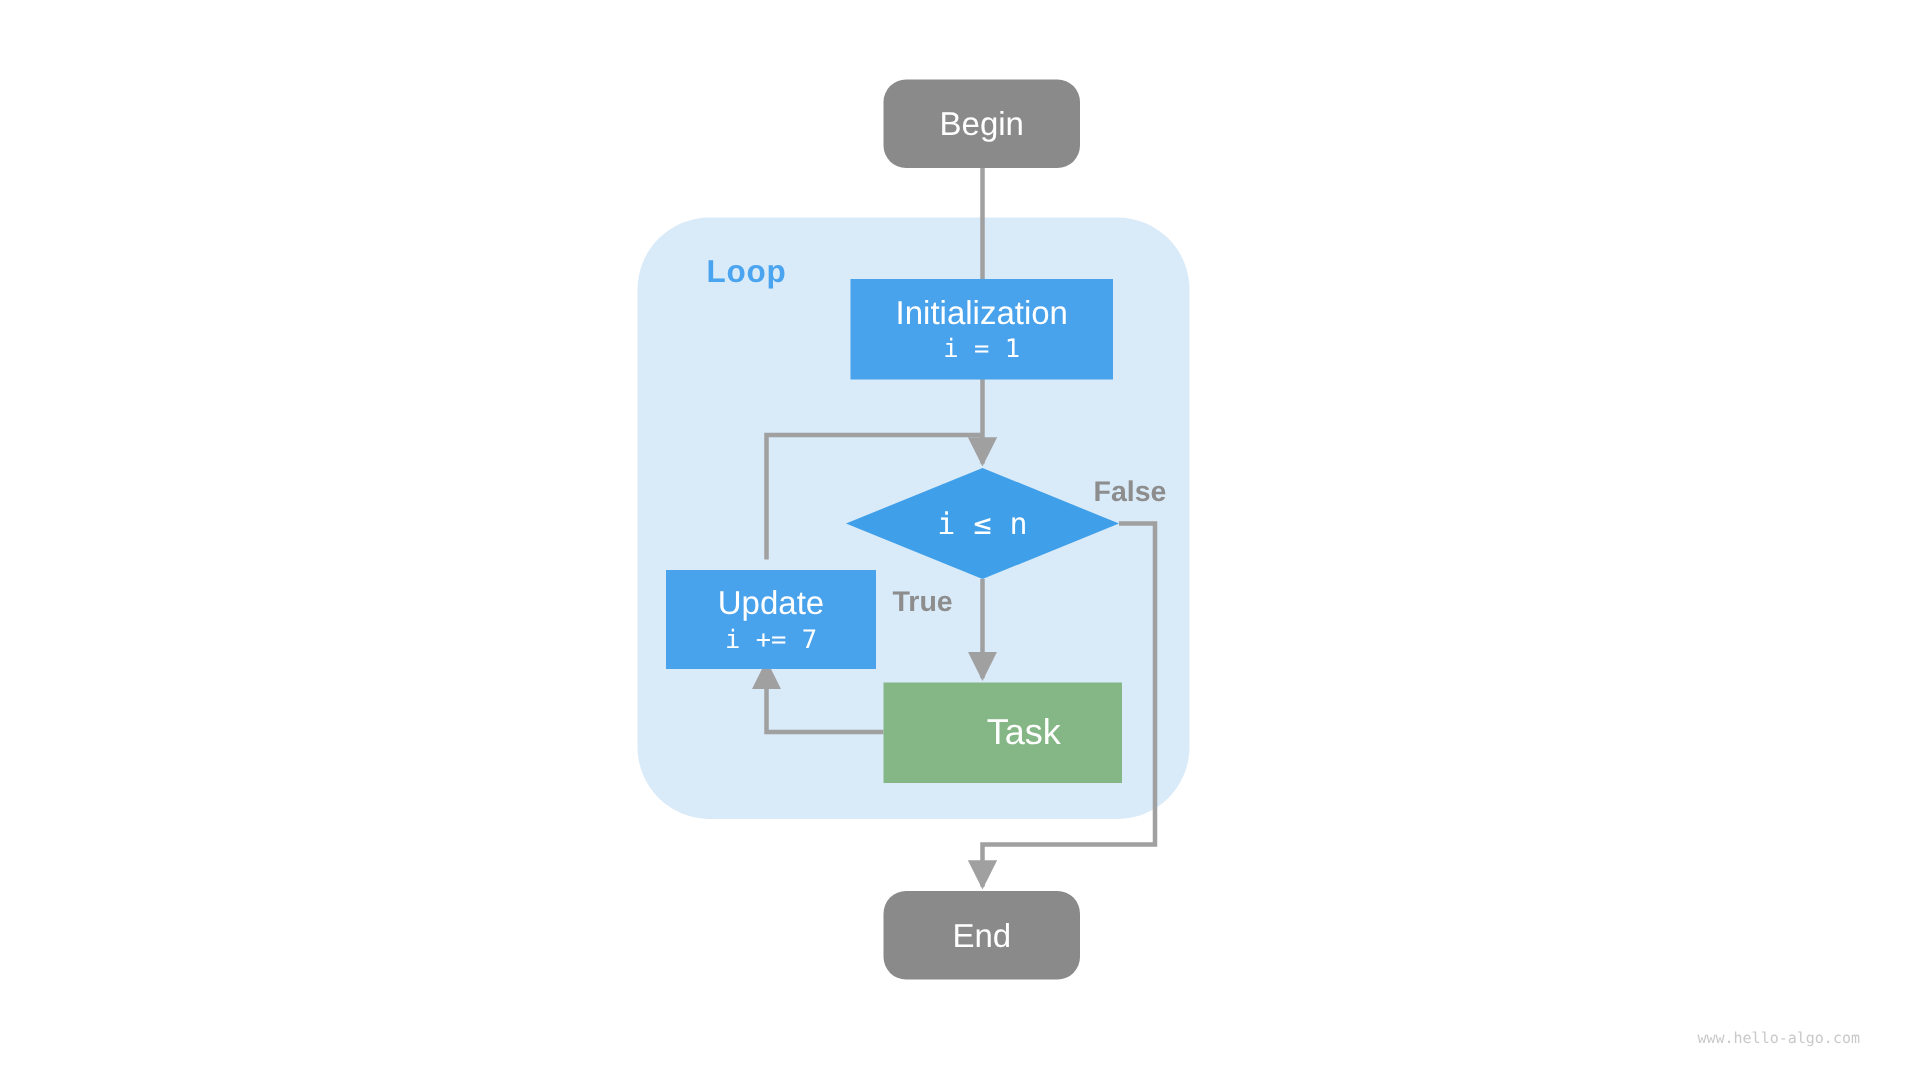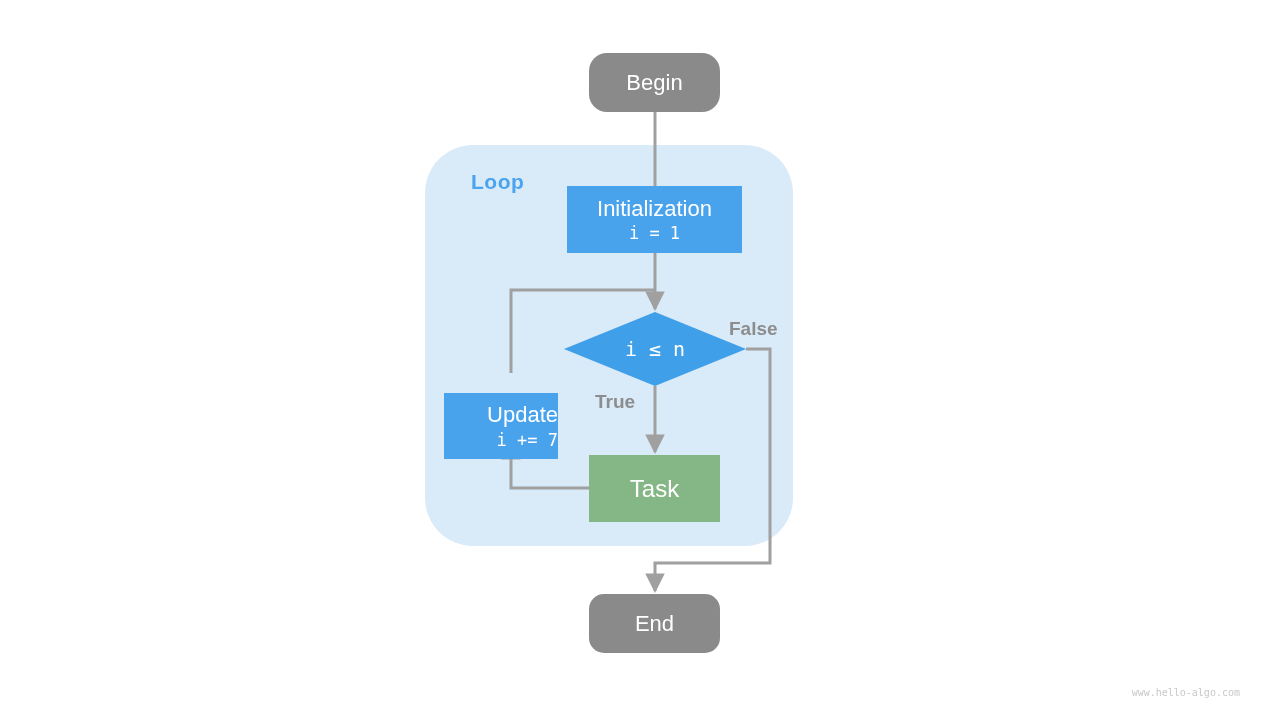--- a/index.html
+++ b/index.html
@@ -30,26 +30,26 @@
     position:absolute;left:471px;top:170px;z-index:4;
     color:var(--loopLabel);font-weight:bold;font-size:21px;letter-spacing:.5px;
   }
   svg.wires{position:absolute;left:0;top:0;z-index:2;}
   .node{
     position:absolute;z-index:3;display:flex;flex-direction:column;
     align-items:center;justify-content:center;color:#ffffff;text-align:center;
   }
   .terminal{background:var(--terminal);border-radius:15px;}
   .process{background:var(--process);}
-  .task{background:var(--task);}
+  .task{background:var(--task);padding-left:28px;}
   .node .label{font-size:22px;line-height:1.25;}
   .node .code{font-family:"DejaVu Sans Mono",monospace;font-size:17px;line-height:1.3;}
-  .node-begin{left:589px;top:53px;width:131px;height:59px;border-radius:18px;}
+  .node-begin{left:589px;top:53px;width:131px;height:59px;}
   .node-init{left:567px;top:186px;width:175px;height:67px;}
-  .node-update{left:444px;top:393px;width:114px;height:66px;align-items:flex-end;}
+  .node-update{left:444px;top:380px;width:140px;height:66px;}
   .node-task{left:589px;top:455px;width:131px;height:67px;}
   .node-task .label{font-size:24px;}
   .node-end{left:589px;top:594px;width:131px;height:59px;}
   .node-decision{
     left:564px;top:312px;width:182px;height:74px;
     background:var(--decision);
     clip-path:polygon(50% 0,100% 50%,50% 100%,0 50%);
     z-index:3;
   }
   .node-decision .code{font-size:20px;}

